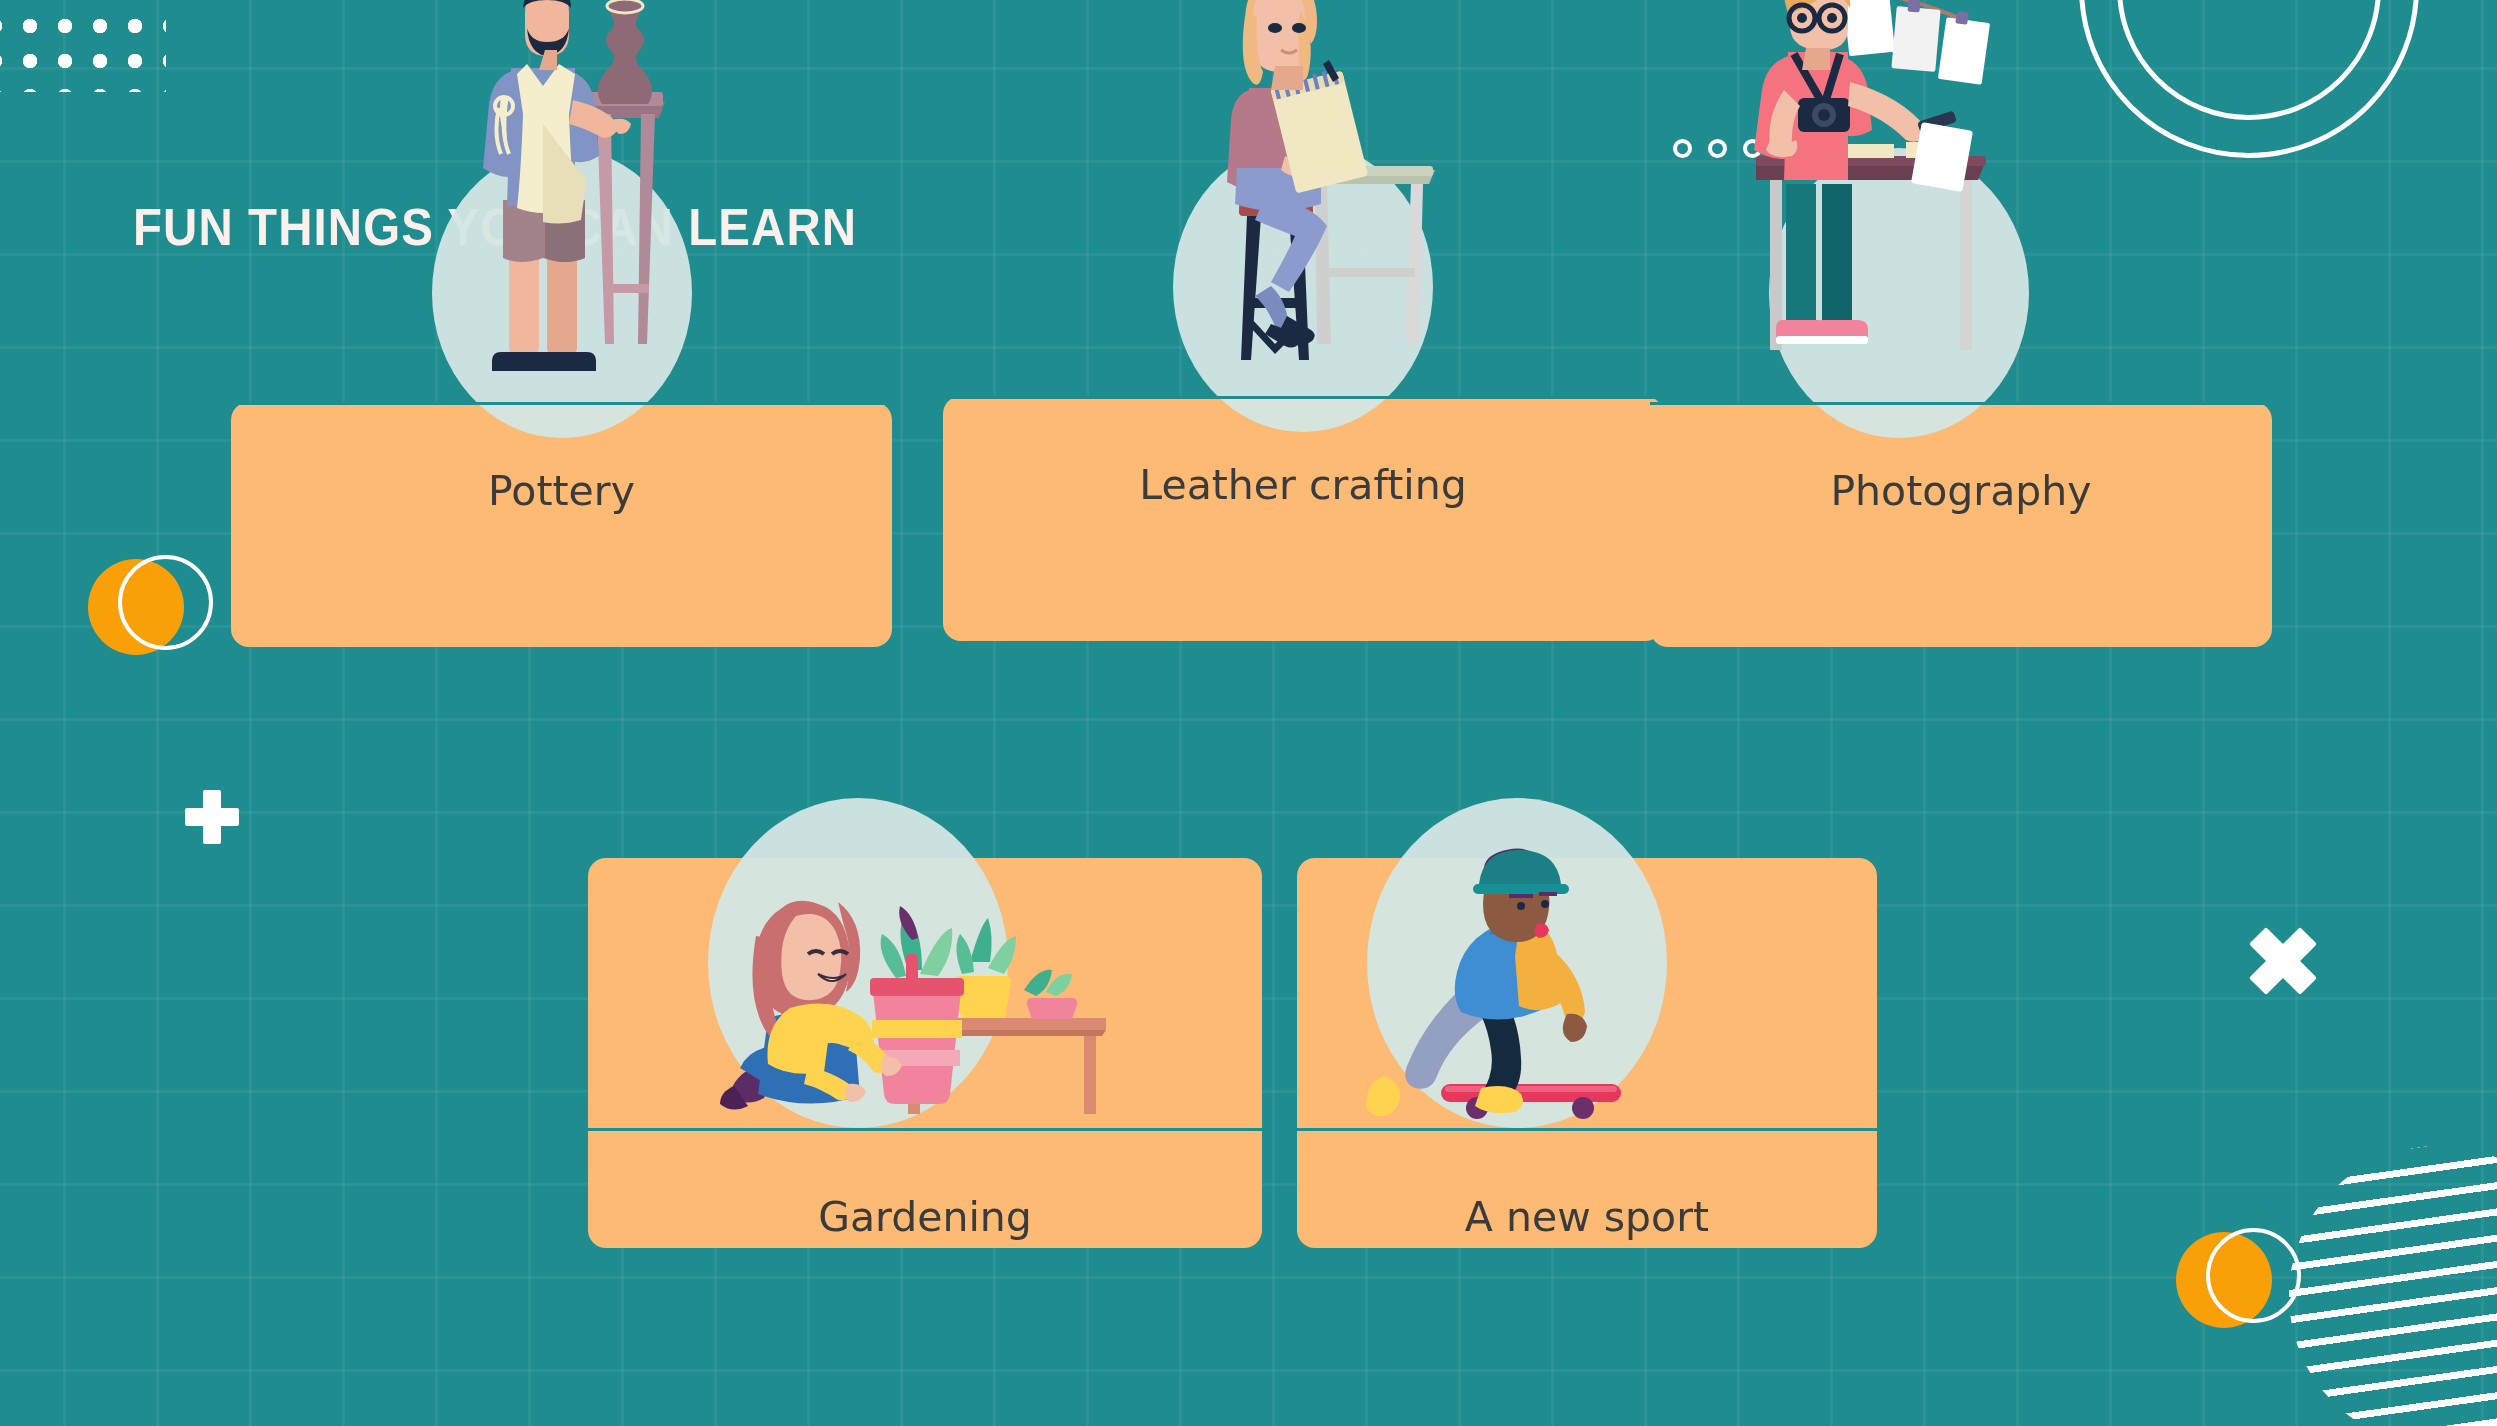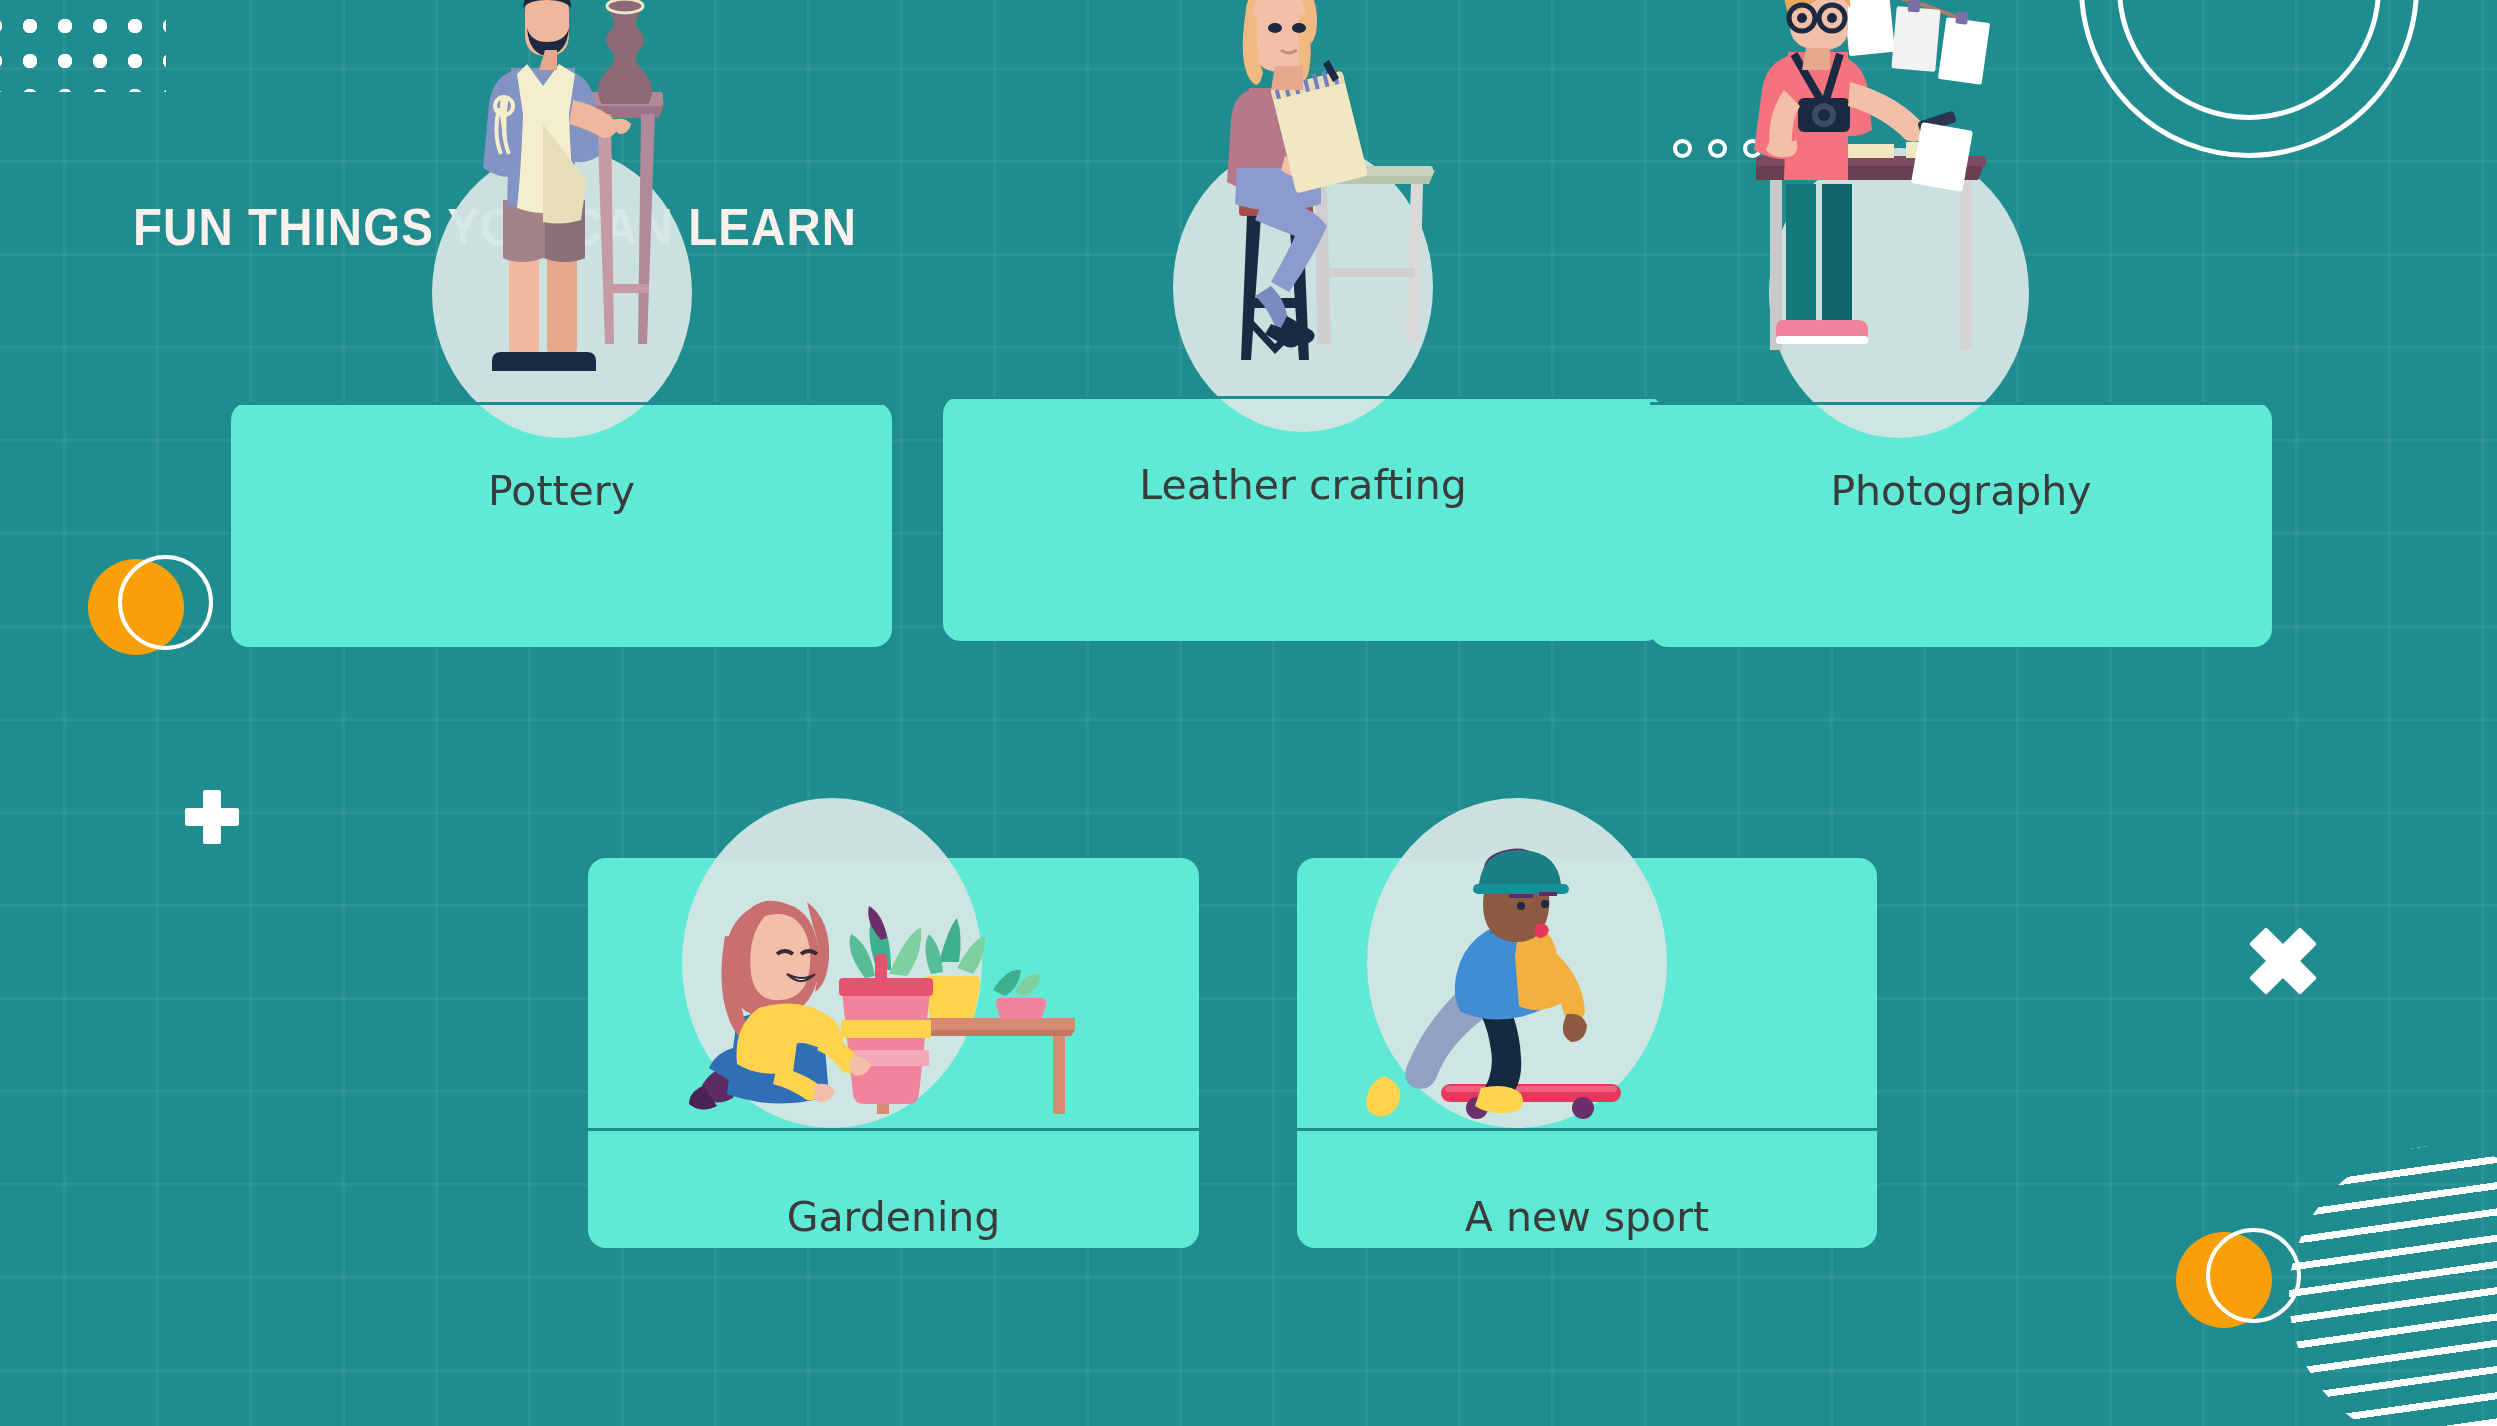--- a/index.html
+++ b/index.html
@@ -94,21 +94,21 @@
     position:absolute; left:133px; top:198px;
     font-family:"Liberation Sans", sans-serif;
     font-size:51px; font-weight:bold; letter-spacing:1.2px;
     color:#faf0ec; white-space:nowrap;
     transform:scaleX(0.93); transform-origin:left center;
   }
 
   
   .card{
     position:absolute;
-    background:#5eead4;
+    background:#fdba74;
     border-radius:18px;
     overflow:visible;
   }
   .card-art{
     position:absolute; left:0; right:0; bottom:100px; top:-80px;
     overflow:visible; pointer-events:none;
   }
   .art-blob{
     position:absolute; left:50%; top:50%;
     width:260px; height:290px;
@@ -131,21 +131,21 @@
     font-weight:400;
     font-size:41px;
     color:#3b3b3b;
   }
 
   
   #card-pottery   { left:231px;  top:402px; width:661px; height:245px; }
   #card-leather   { left:943px;  top:396px; width:720px; height:245px; }
   #card-photography{left:1650px; top:402px; width:622px; height:245px; }
   
-  #card-gardening { left:588px;  top:858px; width:611px; height:390px; }
+  #card-gardening { left:588px;  top:858px; width:674px; height:390px; }
   #card-sport     { left:1297px; top:858px; width:580px; height:390px; }
 
   .row1 .card-divider{ top:0; }
   .row1 .card-label{ top:65px; }
   .row2 .card-divider{ top:270px; }
   .row2 .card-label{ top:335px; }
 
   .row1 .card-art{ top:-220px; height:222px; bottom:auto; }
   .row2 .card-art{ top:-60px; height:330px; bottom:auto; }
 

